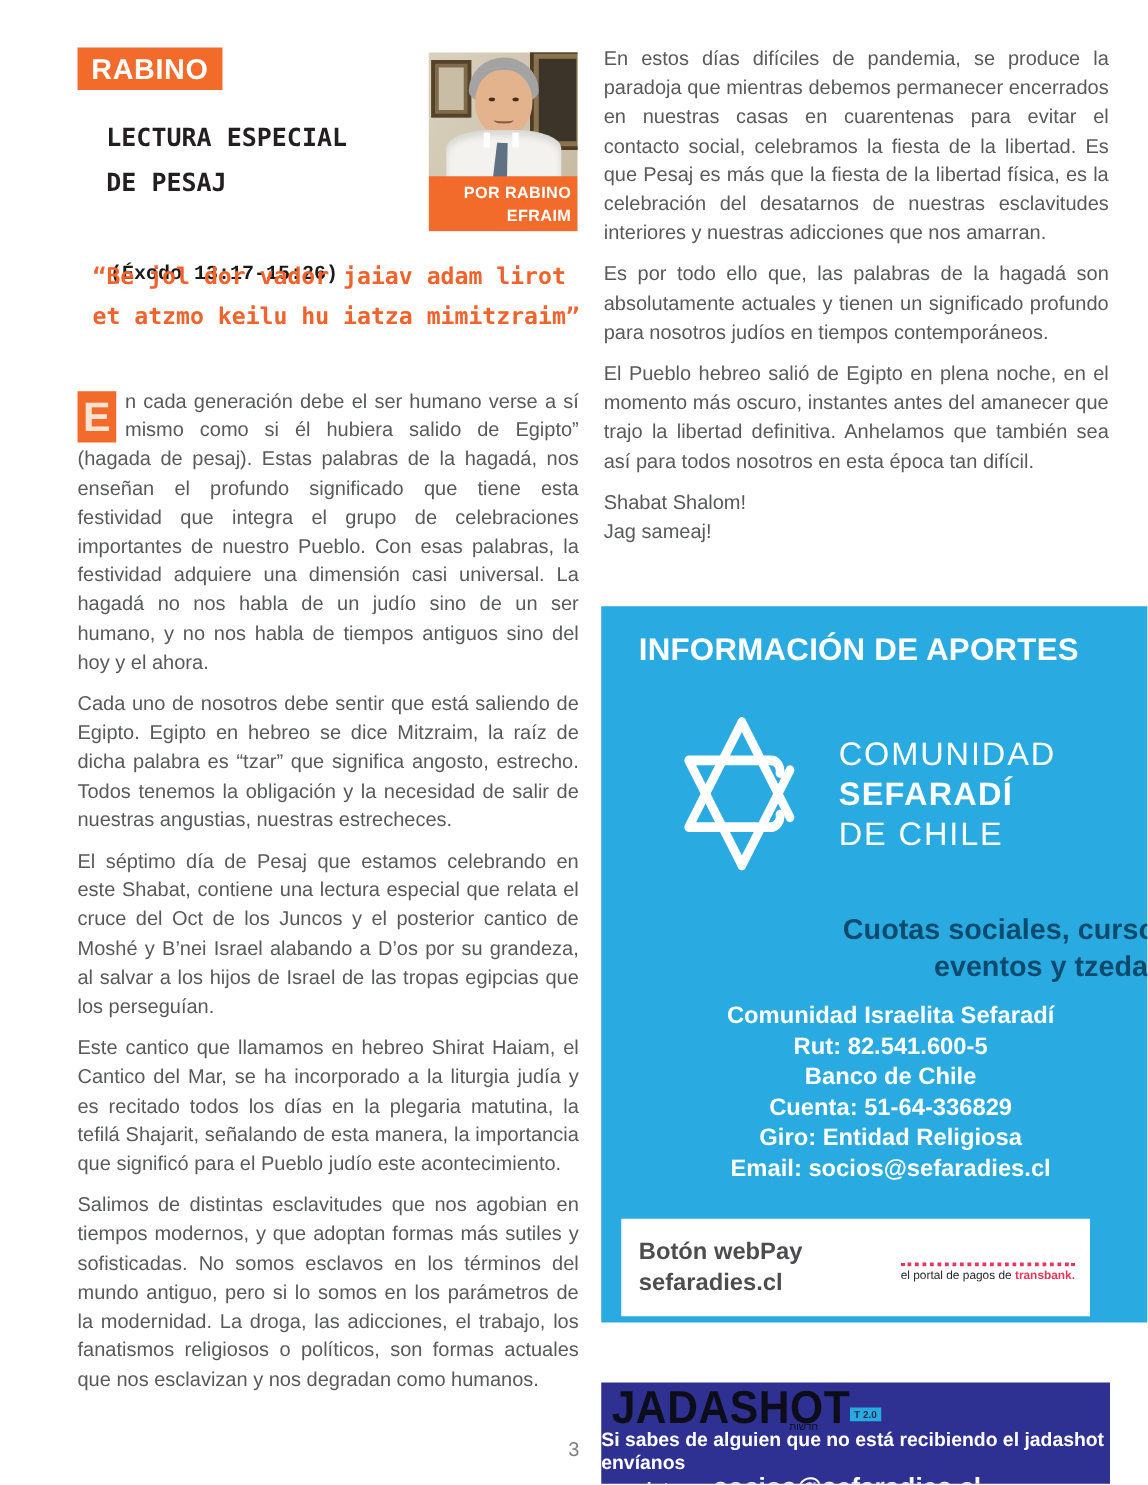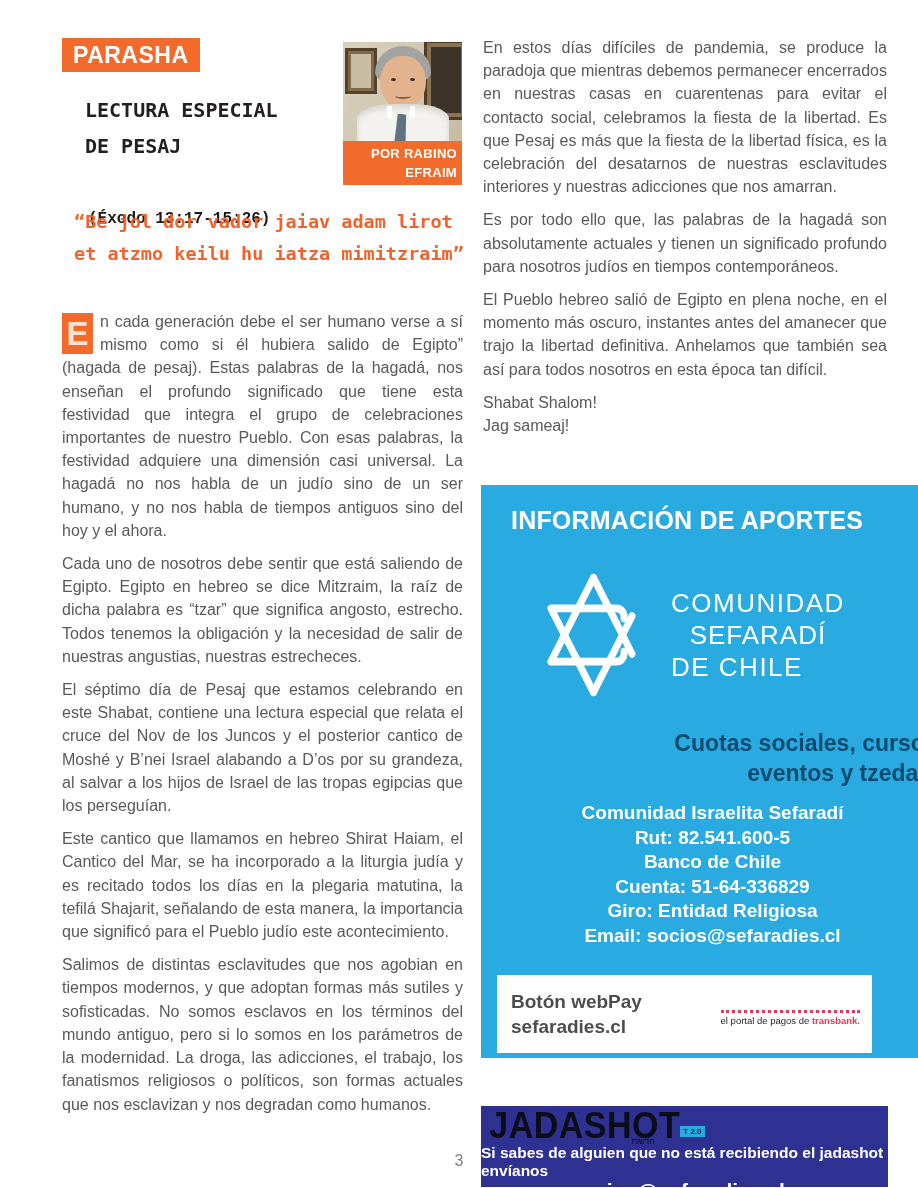--- a/index.html
+++ b/index.html
@@ -76,21 +76,21 @@
     position:absolute; left:481px; top:485px; width:463px; height:573px;
     background:#29ABE2;
   }
   .aportes-title {
     position:absolute; left:30px; top:21px; color:#ffffff;
     font-weight:bold; font-size:25px; letter-spacing:0.2px;
   }
   .logo-row { position:absolute; left:55px; top:85px; display:flex; align-items:center; }
   .star-svg { width:115px; height:130px; display:block; }
   .logo-text { margin-left:20px; color:#ffffff; font-size:26px; line-height:32px; letter-spacing:1.5px; }
-  .logo-text .bold { font-weight:normal; letter-spacing:1px;text-align:center; }
+  .logo-text .bold { font-weight:bold; letter-spacing:1px; }
   .aportes-sub {
     position:absolute; left:0; top:243px; width:100%; text-align:right;
     color:#0c4a6e; font-weight:bold; font-size:23px; line-height:30px;padding-left:41px;
   }
   .aportes-details {
     position:absolute; left:0; top:316px; width:100%; text-align:center;
     color:#ffffff; font-weight:bold; font-size:19px; line-height:24.5px;
   }
   
   .webpay {
@@ -126,21 +126,21 @@
   .pagenum {
     position:absolute; left:0; right:0; top:1152px; text-align:center;
     color:#808285; font-size:16px;
   }
 </style>
 </head>
 <body>
 
 <div class="page">
 
-  <div class="kicker">PARASHA</div>
+  <div class="kicker">RABINO</div>
   <div class="title1">LECTURA ESPECIAL</div>
   <div class="title2">DE PESAJ</div>
   <div class="subtitle">(Éxodo 13:17-15:26)</div>
 
   <div class="photo">
     <div class="ph-frame-l"></div>
     <div class="ph-frame-r"></div>
     <div class="ph-hair"></div>
     <div class="ph-face">
       <div class="ph-eye l"></div>
@@ -159,21 +159,21 @@
   <div class="quote">
     <div>“Be jol dor vador jaiav adam lirot</div>
     <div>et atzmo keilu hu iatza mimitzraim”</div>
   </div>
 
   <div class="col-left">
     <p class="bodyp">
       <span class="dropcap">E</span><span>n cada generación debe el ser humano verse a sí mismo como si él hubiera salido de Egipto” (hagada de pesaj). Estas palabras de la hagadá, nos enseñan el profundo significado que tiene esta festividad que integra el grupo de celebraciones importantes de nuestro Pueblo. Con esas palabras, la festividad adquiere una dimensión casi universal. La hagadá no nos habla de un judío sino de un ser humano, y no nos habla de tiempos antiguos sino del hoy y el ahora.</span>
     </p>
     <p class="bodyp">Cada uno de nosotros debe sentir que está saliendo de Egipto. Egipto en hebreo se dice Mitzraim, la raíz de dicha palabra es “tzar” que significa angosto, estrecho. Todos tenemos la obligación y la necesidad de salir de nuestras angustias, nuestras estrecheces.</p>
-    <p class="bodyp">El séptimo día de Pesaj que estamos celebrando en este Shabat, contiene una lectura especial que relata el cruce del Nov de los Juncos y el posterior cantico de Moshé y B’nei Israel alabando a D’os por su grandeza, al salvar a los hijos de Israel de las tropas egipcias que los perseguían.</p>
+    <p class="bodyp">El séptimo día de Pesaj que estamos celebrando en este Shabat, contiene una lectura especial que relata el cruce del Oct de los Juncos y el posterior cantico de Moshé y B’nei Israel alabando a D’os por su grandeza, al salvar a los hijos de Israel de las tropas egipcias que los perseguían.</p>
     <p class="bodyp">Este cantico que llamamos en hebreo Shirat Haiam, el Cantico del Mar, se ha incorporado a la liturgia judía y es recitado todos los días en la plegaria matutina, la tefilá Shajarit, señalando de esta manera, la importancia que significó para el Pueblo judío este acontecimiento.</p>
     <p class="bodyp">Salimos de distintas esclavitudes que nos agobian en tiempos modernos, y que adoptan formas más sutiles y sofisticadas. No somos esclavos en los términos del mundo antiguo, pero si lo somos en los parámetros de la modernidad.  La droga, las adicciones, el trabajo, los fanatismos religiosos o políticos, son formas actuales que nos esclavizan y nos degradan como humanos.</p>
   </div>
 
   <div class="col-right">
     <p class="bodyp">En estos días difíciles de pandemia, se produce la paradoja que mientras debemos permanecer encerrados en nuestras casas en cuarentenas para evitar el contacto social, celebramos la fiesta de la libertad.  Es que Pesaj es más que la fiesta de la libertad física, es la celebración del desatarnos de nuestras esclavitudes interiores y nuestras adicciones que nos amarran.</p>
     <p class="bodyp">Es por todo ello que, las palabras de la hagadá son absolutamente actuales y tienen un significado profundo para nosotros judíos en tiempos contemporáneos.</p>
     <p class="bodyp">El Pueblo hebreo salió de Egipto en plena noche, en el momento más oscuro, instantes antes del amanecer que trajo la libertad definitiva. Anhelamos que también sea así para todos nosotros en esta época tan difícil.</p>
     <div class="closing">Shabat Shalom!</div>
     <div class="closing">Jag sameaj!</div>

